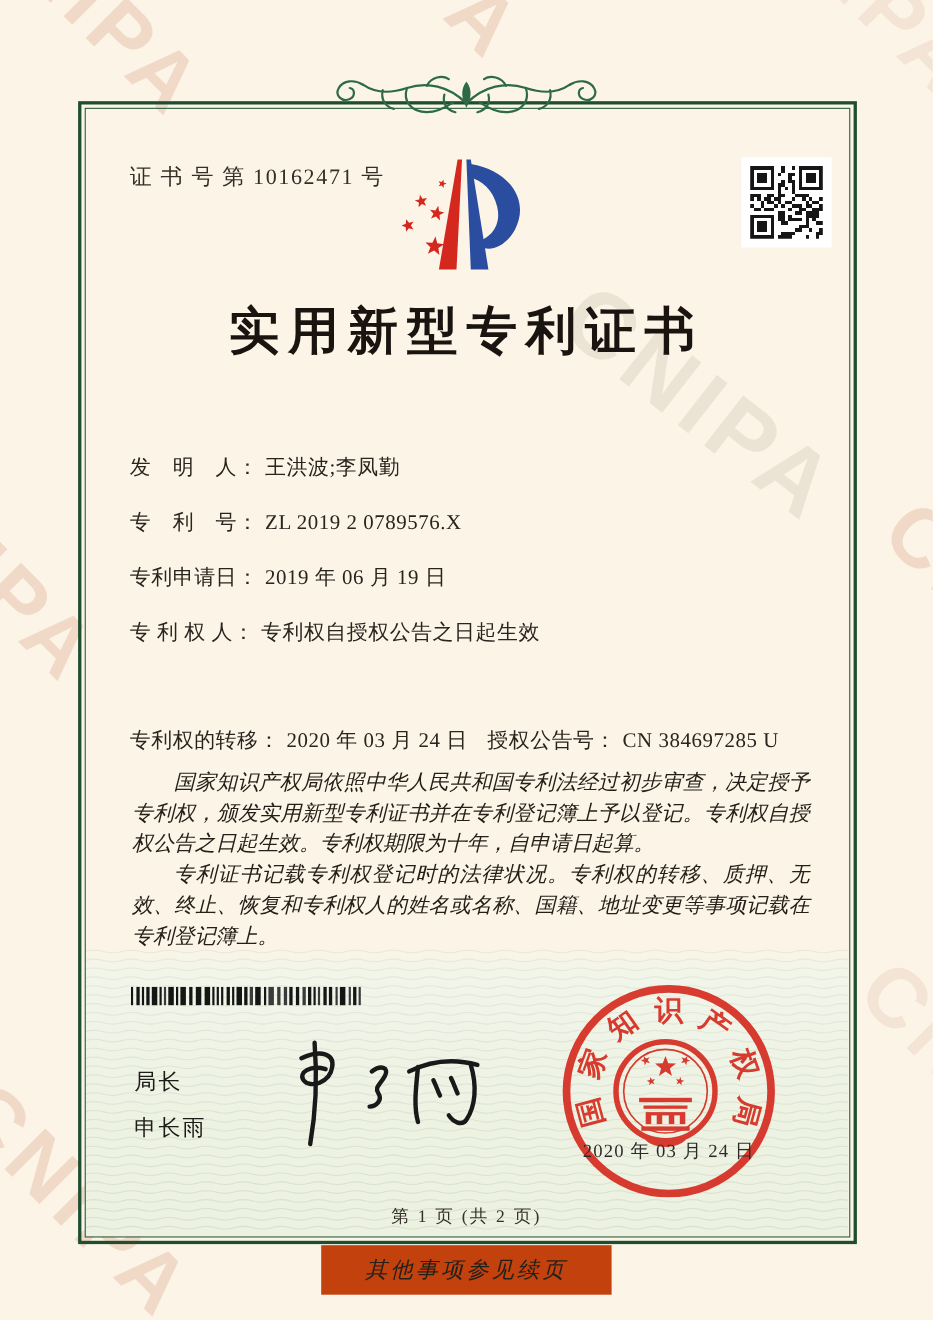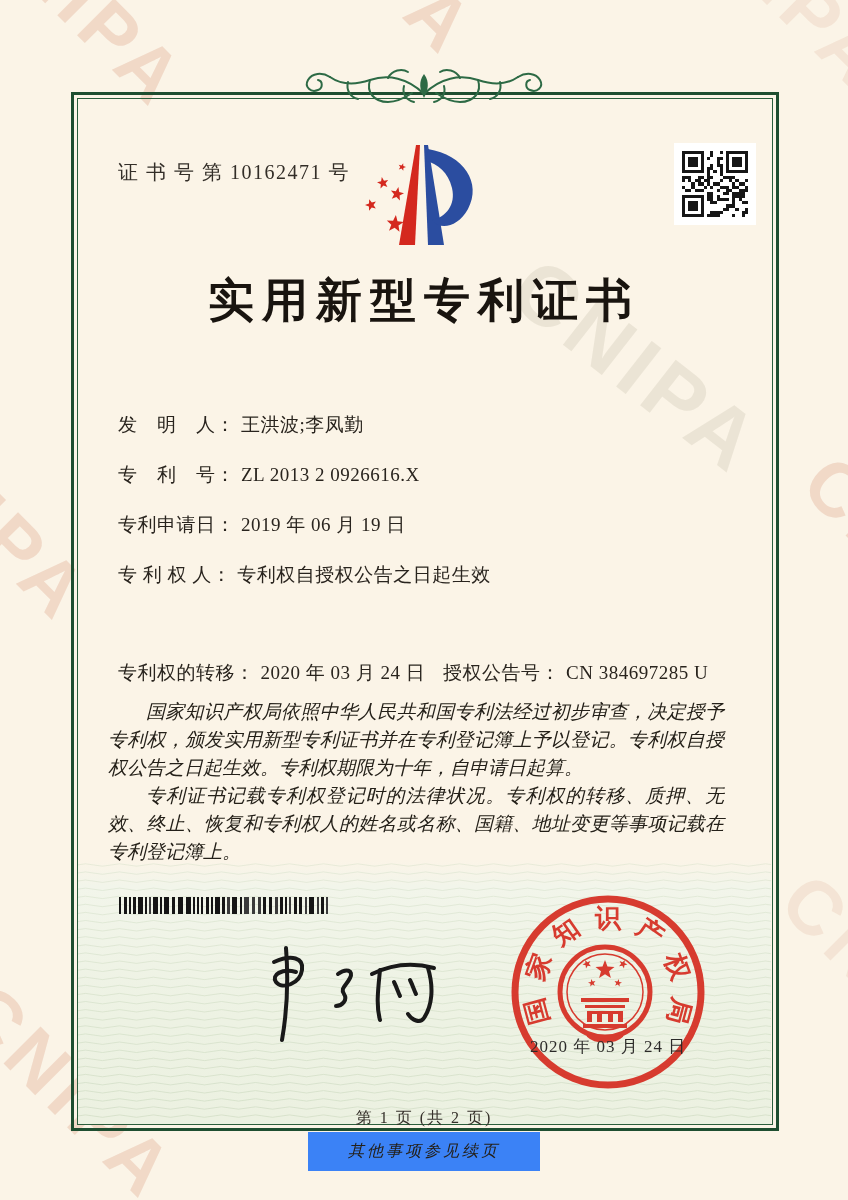--- a/index.html
+++ b/index.html
@@ -24,51 +24,51 @@
     border:3px solid #1e4e30;z-index:2;pointer-events:none;
   }
   .frame-inner{position:absolute;inset:3px;border:1.5px solid #2a5e3c;}
   .ornament{position:absolute;left:292px;top:64px;width:264px;height:56px;z-index:3;}
   
   .waves{
     position:absolute;left:77px;top:860px;width:694px;height:264px;z-index:1;
     background:linear-gradient(180deg, rgba(246,247,238,0) 0%, #f2f5ea 10%, #edf2e3 60%, #ecf1e1 100%);
   }
   
-  .cert-no{position:absolute;left:118px;top:147px;font-size:20px;letter-spacing:1.5px;color:#332e28;z-index:2;margin-top:12px;}
+  .cert-no{position:absolute;left:118px;top:147px;font-size:20px;letter-spacing:1.5px;color:#332e28;z-index:2;}
   .logo{position:absolute;left:350px;top:138px;width:142px;height:116px;z-index:2;}
   .qr-plate{position:absolute;left:674px;top:143px;width:82px;height:82px;background:#ffffff;z-index:2;}
   .qr-plate svg{position:absolute;left:8px;top:8px;width:66px;height:66px;}
   .title{
     position:absolute;left:0;top:252px;width:100%;text-align:center;z-index:2;
     font-size:46px;font-weight:bold;letter-spacing:8px;color:#19140f;margin-top:18px;
   }
   
   .field-row{position:absolute;left:118px;white-space:nowrap;font-size:19px;letter-spacing:0.5px;color:#29241e;z-index:2;}
   .field-row .lbl{margin-right:6px;}
   .fr0{top:356px}.fr1{top:412px}.fr2{top:462px}.fr3{top:512px}.fr4{top:562px}.fr5{top:614px}.fr6{top:660px}
   .field-pair2{position:absolute;left:443px;top:0;}
   .fr6 .field-pair2{position:absolute;left:325px;top:0;white-space:nowrap;}
   
   .body-text{
-    position:absolute;left:108px;top:698px;width:616px;z-index:2;
+    position:absolute;left:120px;top:698px;width:616px;z-index:2;
     font-size:19px;line-height:28px;font-style:italic;color:#242019;text-align:justify;
   }
   .body-text p{margin:0;text-indent:2em;}
   
   .barcode{position:absolute;left:119px;top:897px;width:218px;height:17px;z-index:2;}
   .signer{position:absolute;left:122px;top:970px;z-index:2;
     font-family:"Liberation Sans","DejaVu Sans",sans-serif;font-size:20px;letter-spacing:2px;color:#1d1b18;}
   .signer .name{display:block;margin-top:15px;}
   .signature{position:absolute;left:252px;top:944px;width:200px;height:100px;z-index:2;}
   .seal{position:absolute;left:502px;top:886px;width:212px;height:212px;z-index:3;}
-  .page-num{position:absolute;left:0;top:1096px;width:100%;text-align:center;font-size:16px;letter-spacing:2px;color:#35302a;z-index:2;margin-top:12px;}
+  .page-num{position:absolute;left:0;top:1096px;width:100%;text-align:center;font-size:16px;letter-spacing:2px;color:#35302a;z-index:2;}
   .note{
     position:absolute;left:50%;top:1132px;transform:translateX(-50%);z-index:2;
-    background:#3b82f6;padding:9px 40px;font-size:16px;font-style:italic;letter-spacing:3px;color:#24201a;white-space:nowrap;
+    background:#c2410c;padding:9px 40px;font-size:20px;font-style:italic;letter-spacing:3px;color:#24201a;white-space:nowrap;
   }
 </style>
 </head>
 <body>
 
 <div class="page">
 
   <div class="wm wm-pink" style="left:-54px;top:-44px;transform:rotate(45deg);">CNIPA</div>
   <div class="wm wm-pink" style="left:236px;top:-96px;transform:rotate(45deg);">CNIPA</div>
   <div class="wm wm-pink-faint" style="left:648px;top:-62px;transform:rotate(45deg);">CNIPA</div>
@@ -368,21 +368,21 @@
         <rect x="19" y="20" width="1" height="1" fill="#161616"></rect>
       </svg>
   </div>
 
   <div class="title">实用新型专利证书</div>
 
   <div class="field-row fr1">
     <span class="lbl">发　明　人：</span><span>王洪波;李凤勤</span>
   </div>
   <div class="field-row fr2">
-    <span class="lbl">专　利　号：</span><span>ZL 2013 2 0926616.X</span>
+    <span class="lbl">专　利　号：</span><span>ZL 2019 2 0789576.X</span>
   </div>
   <div class="field-row fr3">
     <span class="lbl">专利申请日：</span><span>2019 年 06 月 19 日</span>
   </div>
   <div class="field-row fr4">
     <span class="lbl">专 利 权 人：</span><span>专利权自授权公告之日起生效</span>
   </div>
   <div class="field-row fr6">
     <span class="lbl">专利权的转移：</span><span>2020 年 03 月 24 日</span>
     <span class="field-pair2">
@@ -430,20 +430,24 @@
       <rect x="170" y="0" width="2" height="17" fill="#3a3a3a"></rect>
       <rect x="175" y="0" width="3" height="17" fill="#151515"></rect>
       <rect x="180" y="0" width="3" height="17" fill="#151515"></rect>
       <rect x="186" y="0" width="2" height="17" fill="#3a3a3a"></rect>
       <rect x="190" y="0" width="5" height="17" fill="#151515"></rect>
       <rect x="198" y="0" width="2" height="17" fill="#3a3a3a"></rect>
       <rect x="202" y="0" width="3" height="17" fill="#151515"></rect>
       <rect x="207" y="0" width="2" height="17" fill="#3a3a3a"></rect>
     </svg>
 
+  <div class="signer">
+    <span>局长</span>
+    <span class="name">申长雨</span>
+  </div>
 
   <svg class="signature" viewBox="0 0 200 100">
     <g stroke="#191919" stroke-width="4" fill="none" stroke-linecap="round" stroke-linejoin="round">
       <path d="M22,18 C40,10 52,14 50,26 C48,40 30,46 24,38 C19,31 30,24 44,28"></path>
       <path d="M34,4 C36,30 36,62 30,96"></path>
       <path d="M86,30 C94,24 102,26 98,34 C94,42 88,44 92,50 C96,56 90,62 84,62"></path>
       <path d="M120,30 C140,20 160,18 182,24"></path>
       <path d="M128,26 C126,46 124,62 128,76"></path>
       <path d="M176,24 C182,44 180,62 172,74 C168,80 160,76 156,70"></path>
       <path d="M142,38 C145,44 146,48 148,52"></path>

